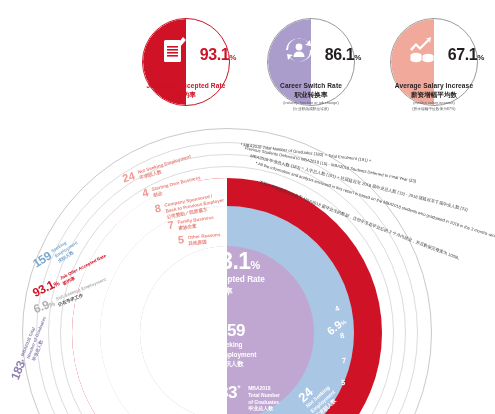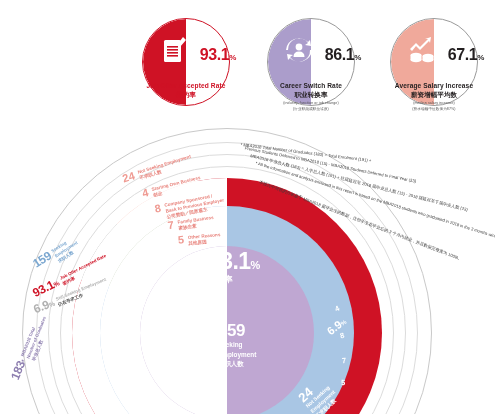--- a/index.html
+++ b/index.html
@@ -178,30 +178,40 @@
   <div class="ring r-outer-mask"></div>
 
   <div class="ring r-mid"></div>
   <div class="ring r-mid-mask"></div>
 
   <div class="ring r-inner"></div>
   <div class="ring r-inner-mask"></div>
 
   <div class="lbl lbl-93">
     <div class="big"><span>93.1</span><span class="pct">%</span></div>
+    <div class="en">Accepted Rate</div>
     <div class="cn">签约率</div>
   </div>
 
   <div class="lbl lbl-159">
     <div class="big">159</div>
     <div class="en">Seeking</div>
     <div class="en">Employment</div>
     <div class="cn">求职人数</div>
   </div>
 
+  <div class="lbl lbl-183">
+    <span class="big">183</span><span class="star">*</span>
+    <span class="side">
+      <span style="display:block">MBA2018</span>
+      <span style="display:block">Total Number</span>
+      <span style="display:block">of Graduates</span>
+      <span style="display:block">毕业总人数</span>
+    </span>
+  </div>
 
   <div class="lbl lbl-69">
     <span>6.9</span><span class="pct">%</span>
   </div>
 
   <div class="lbl lbl-24">
     <div class="big">24</div>
     <div class="en">Not Seeking</div>
     <div class="en">Employment</div>
     <div class="cn">不求职人数</div>

